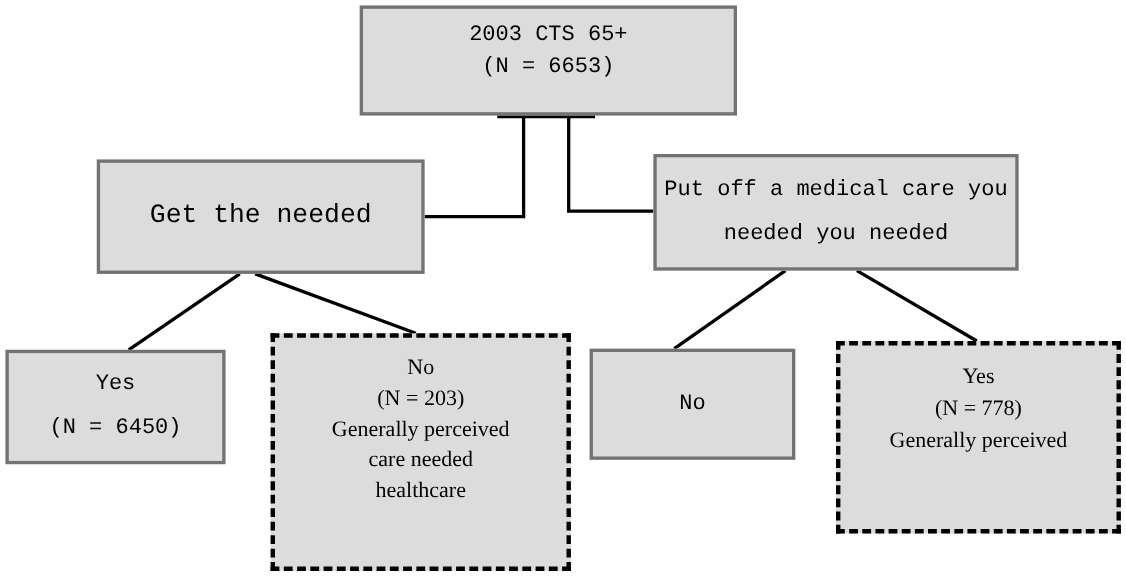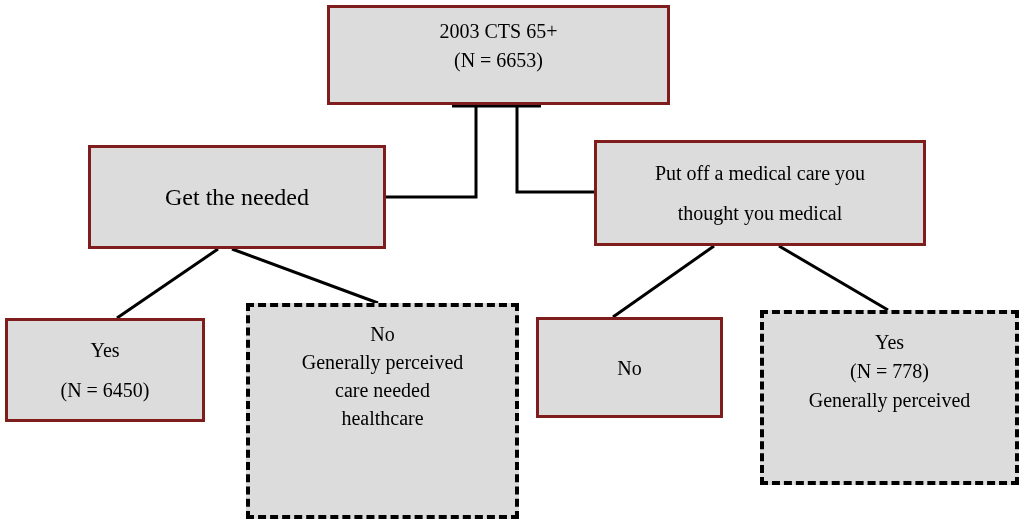--- a/index.html
+++ b/index.html
@@ -40,21 +40,22 @@
     background: #dcdcdc;
     display: flex;
     flex-direction: column;
     align-items: center;
     justify-content: center;
     text-align: center;
     z-index: 2;
     color: #000;
   }
   .node.solid {
-    border: 3px solid #7f1d1d;
+    border: 3px solid #737373;
+    font-family: Liberation Mono, monospace;
   }
   .node.dashed {
     border: 4px dashed #000000;
   }
 
   .line {
     display: block;
     white-space: nowrap;
   }
 
@@ -137,30 +138,31 @@
     <span class="line">2003 CTS 65+</span>
     <span class="line">(N = 6653)</span>
   </div>
 
   <div class="node solid" id="node-get-care">
     <span class="line">Get the needed</span>
   </div>
 
   <div class="node solid" id="node-put-off">
     <span class="line">Put off a medical care you</span>
-    <span class="line">thought you medical</span>
+    <span class="line">needed you needed</span>
   </div>
 
   <div class="node solid" id="node-yes-6450">
     <span class="line">Yes</span>
     <span class="line">(N = 6450)</span>
   </div>
 
   <div class="node dashed" id="node-no-203">
     <span class="line">No</span>
+    <span class="line">(N = 203)</span>
     <span class="line">Generally perceived</span>
     <span class="line">care needed</span>
     <span class="line">healthcare</span>
   </div>
 
   <div class="node solid" id="node-no-5875">
     <span class="line">No</span>
   </div>
 
   <div class="node dashed" id="node-yes-778">

